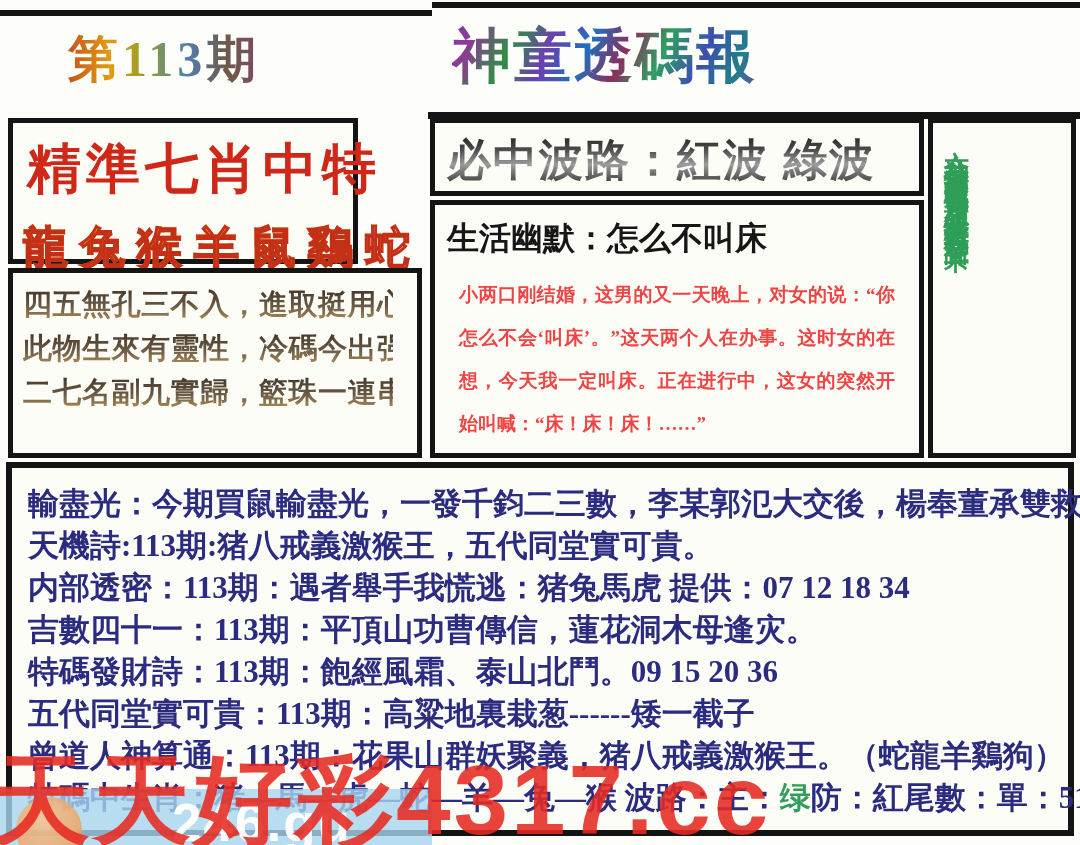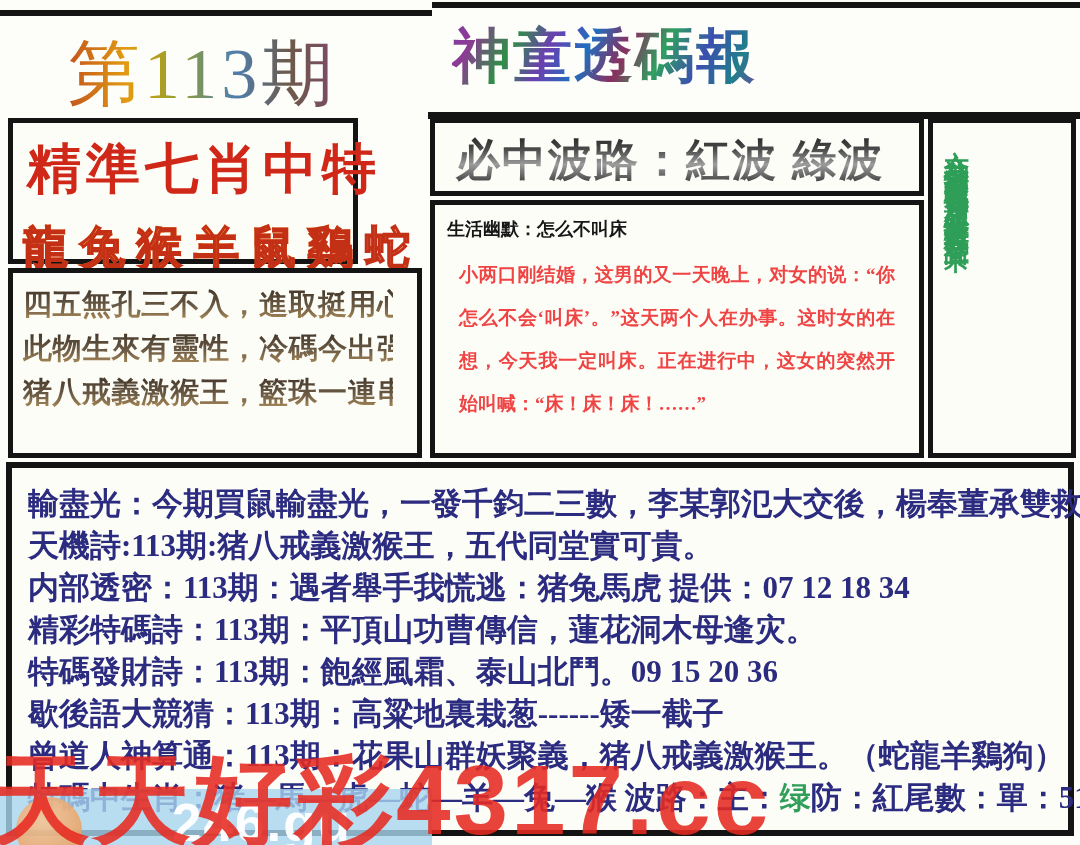--- a/index.html
+++ b/index.html
@@ -6,21 +6,21 @@
   body{
     width:1080px;height:845px;position:relative;background:#fdfdfa;
     font-family:"Liberation Serif", serif;overflow:hidden;
   }
   .abs{position:absolute;}
   .bar{background:#141414;}
   .box{position:absolute;border:5px solid #141414;background:#fdfdf8;box-sizing:border-box;}
 
   
   .issue{
-    left:68px;top:26px;font-size:72px;font-weight:normal;letter-spacing:4px;
+    left:68px;top:26px;font-size:50px;font-weight:bold;letter-spacing:4px;
     background:linear-gradient(90deg,#c3551c 0%,#e29c12 22%,#96a02c 40%,#4f7fae 62%,#6d5a4a 82%,#7c4a66 100%);
     -webkit-background-clip:text;background-clip:text;color:transparent;white-space:nowrap;
   }
   .masthead{
     left:452px;top:4px;font-size:59px;font-weight:bold;line-height:104px;
     font-family:"Liberation Sans",sans-serif;letter-spacing:2px;white-space:nowrap;
     background:linear-gradient(115deg,#7a3fa8 0%,#8c3b93 10%,#2f8f45 22%,#6b3fb0 33%,#1f6fc0 44%,#8a2f5f 55%,#2fa060 66%,#3b4fb0 78%,#207f8a 89%,#7a3fa8 100%);
     -webkit-background-clip:text;background-clip:text;color:transparent;
   }
 
@@ -39,26 +39,26 @@
   .poem{padding:9px 24px 0 10px;}
   .poem-line{
     font-size:29px;font-weight:bold;line-height:44px;white-space:nowrap;
     font-family:"Liberation Sans",sans-serif;letter-spacing:0.5px;
     background:linear-gradient(180deg,#35291f 0%,#6a5a44 55%,#c49c60 100%);
     -webkit-background-clip:text;background-clip:text;color:transparent;
   }
 
   
   .wave{
-    padding:8px 0 0 21px;font-size:44px;font-weight:bold;white-space:nowrap;
+    padding:8px 0 0 12px;font-size:44px;font-weight:bold;white-space:nowrap;
     font-family:"Liberation Sans",sans-serif;letter-spacing:2px;
     background:linear-gradient(180deg,#050505 0%,#4c4c4c 40%,#9c9c9c 62%,#1c1c1c 100%);
     -webkit-background-clip:text;background-clip:text;color:transparent;
   }
-  .humor-title{font-size:18px;font-weight:bold;color:#161616;margin:4px 0 10px 0;}
+  .humor-title{font-size:32px;font-weight:bold;color:#161616;margin:4px 0 10px 0;}
   .humor-body{
     font-size:19px;font-weight:bold;color:#ef4444;line-height:43px;
     text-align:justify;margin:12px;
   }
 
   
   .vverse{
     writing-mode:vertical-rl;text-orientation:upright;
     font-size:25px;font-weight:bold;color:#2f9e58;
     letter-spacing:4px;line-height:46px;height:312px;margin:8px 6px 0 0;
@@ -101,21 +101,21 @@
 
 <div class="box" style="left:8px;top:118px;width:350px;height:146px;">
   <div class="slogan">精準七肖中特</div>
   <div class="zodiac">龍兔猴羊鼠鷄蛇</div>
 </div>
 
 <div class="box" style="left:8px;top:268px;width:414px;height:190px;">
   <div class="poem">
     <div class="poem-line">四五無孔三不入，進取挺用心。</div>
     <div class="poem-line">此物生來有靈性，冷碼今出强。</div>
-    <div class="poem-line">猪八戒義激猴王，籃珠一連串。</div>
+    <div class="poem-line">二七名副九實歸，籃珠一連串。</div>
   </div>
 </div>
 
 <div class="box" style="left:430px;top:118px;width:494px;height:78px;">
   <div class="wave">必中波路：紅波 綠波</div>
 </div>
 
 <div class="box" style="left:430px;top:200px;width:494px;height:258px;padding:8px 12px;">
   <div class="humor-title">生活幽默：怎么不叫床</div>
   <p class="humor-body">小两口刚结婚，这男的又一天晚上，对女的说：“你怎么不会‘叫床’。”这天两个人在办事。这时女的在想，今天我一定叫床。正在进行中，这女的突然开始叫喊：“床！床！床！……”</p>
@@ -123,23 +123,23 @@
 
 <div class="box" style="left:928px;top:118px;width:148px;height:340px;">
   <div class="vverse">六合神童特别奉献透码诗只要用心解开诗意特码尽在其中。</div>
 </div>
 
 <div class="box" style="left:6px;top:462px;width:1068px;height:374px;border-width:6px;">
   <div class="preds">
     <div class="pred-line">輸盡光：今期買鼠輸盡光，一發千鈞二三數，李某郭氾大交後，楊奉董承雙救駕。（歸）</div>
     <div class="pred-line">天機詩:113期:猪八戒義激猴王，五代同堂實可貴。</div>
     <div class="pred-line">内部透密：113期：遇者舉手我慌逃：猪兔馬虎 提供：07 12 18 34</div>
-    <div class="pred-line">精彩特碼詩：113期：平頂山功曹傳信，蓮花洞木母逢灾。</div>
+    <div class="pred-line">吉數四十一：113期：平頂山功曹傳信，蓮花洞木母逢灾。</div>
     <div class="pred-line">特碼發財詩：113期：飽經風霜、泰山北鬥。09 15 20 36</div>
-    <div class="pred-line">歇後語大競猜：113期：高粱地裏栽葱------矮一截子</div>
+    <div class="pred-line">五代同堂實可貴：113期：高粱地裏栽葱------矮一截子</div>
     <div class="pred-line">曾道人神算通：113期：花果山群妖聚義，猪八戒義激猴王。（蛇龍羊鷄狗）</div>
     <div class="pred-line">
       <span>特碼中生肖：猪—馬—虎—蛇—羊—兔—猴 波路：主：</span><span class="green-ch">绿</span><span>防：紅尾數：單：519雙：284</span>
     </div>
   </div>
 </div>
 
 <div class="abs blue-wm"></div>
 <div class="abs logo-circle"></div>
 <div class="abs blue-wm-text">246.gu</div>

